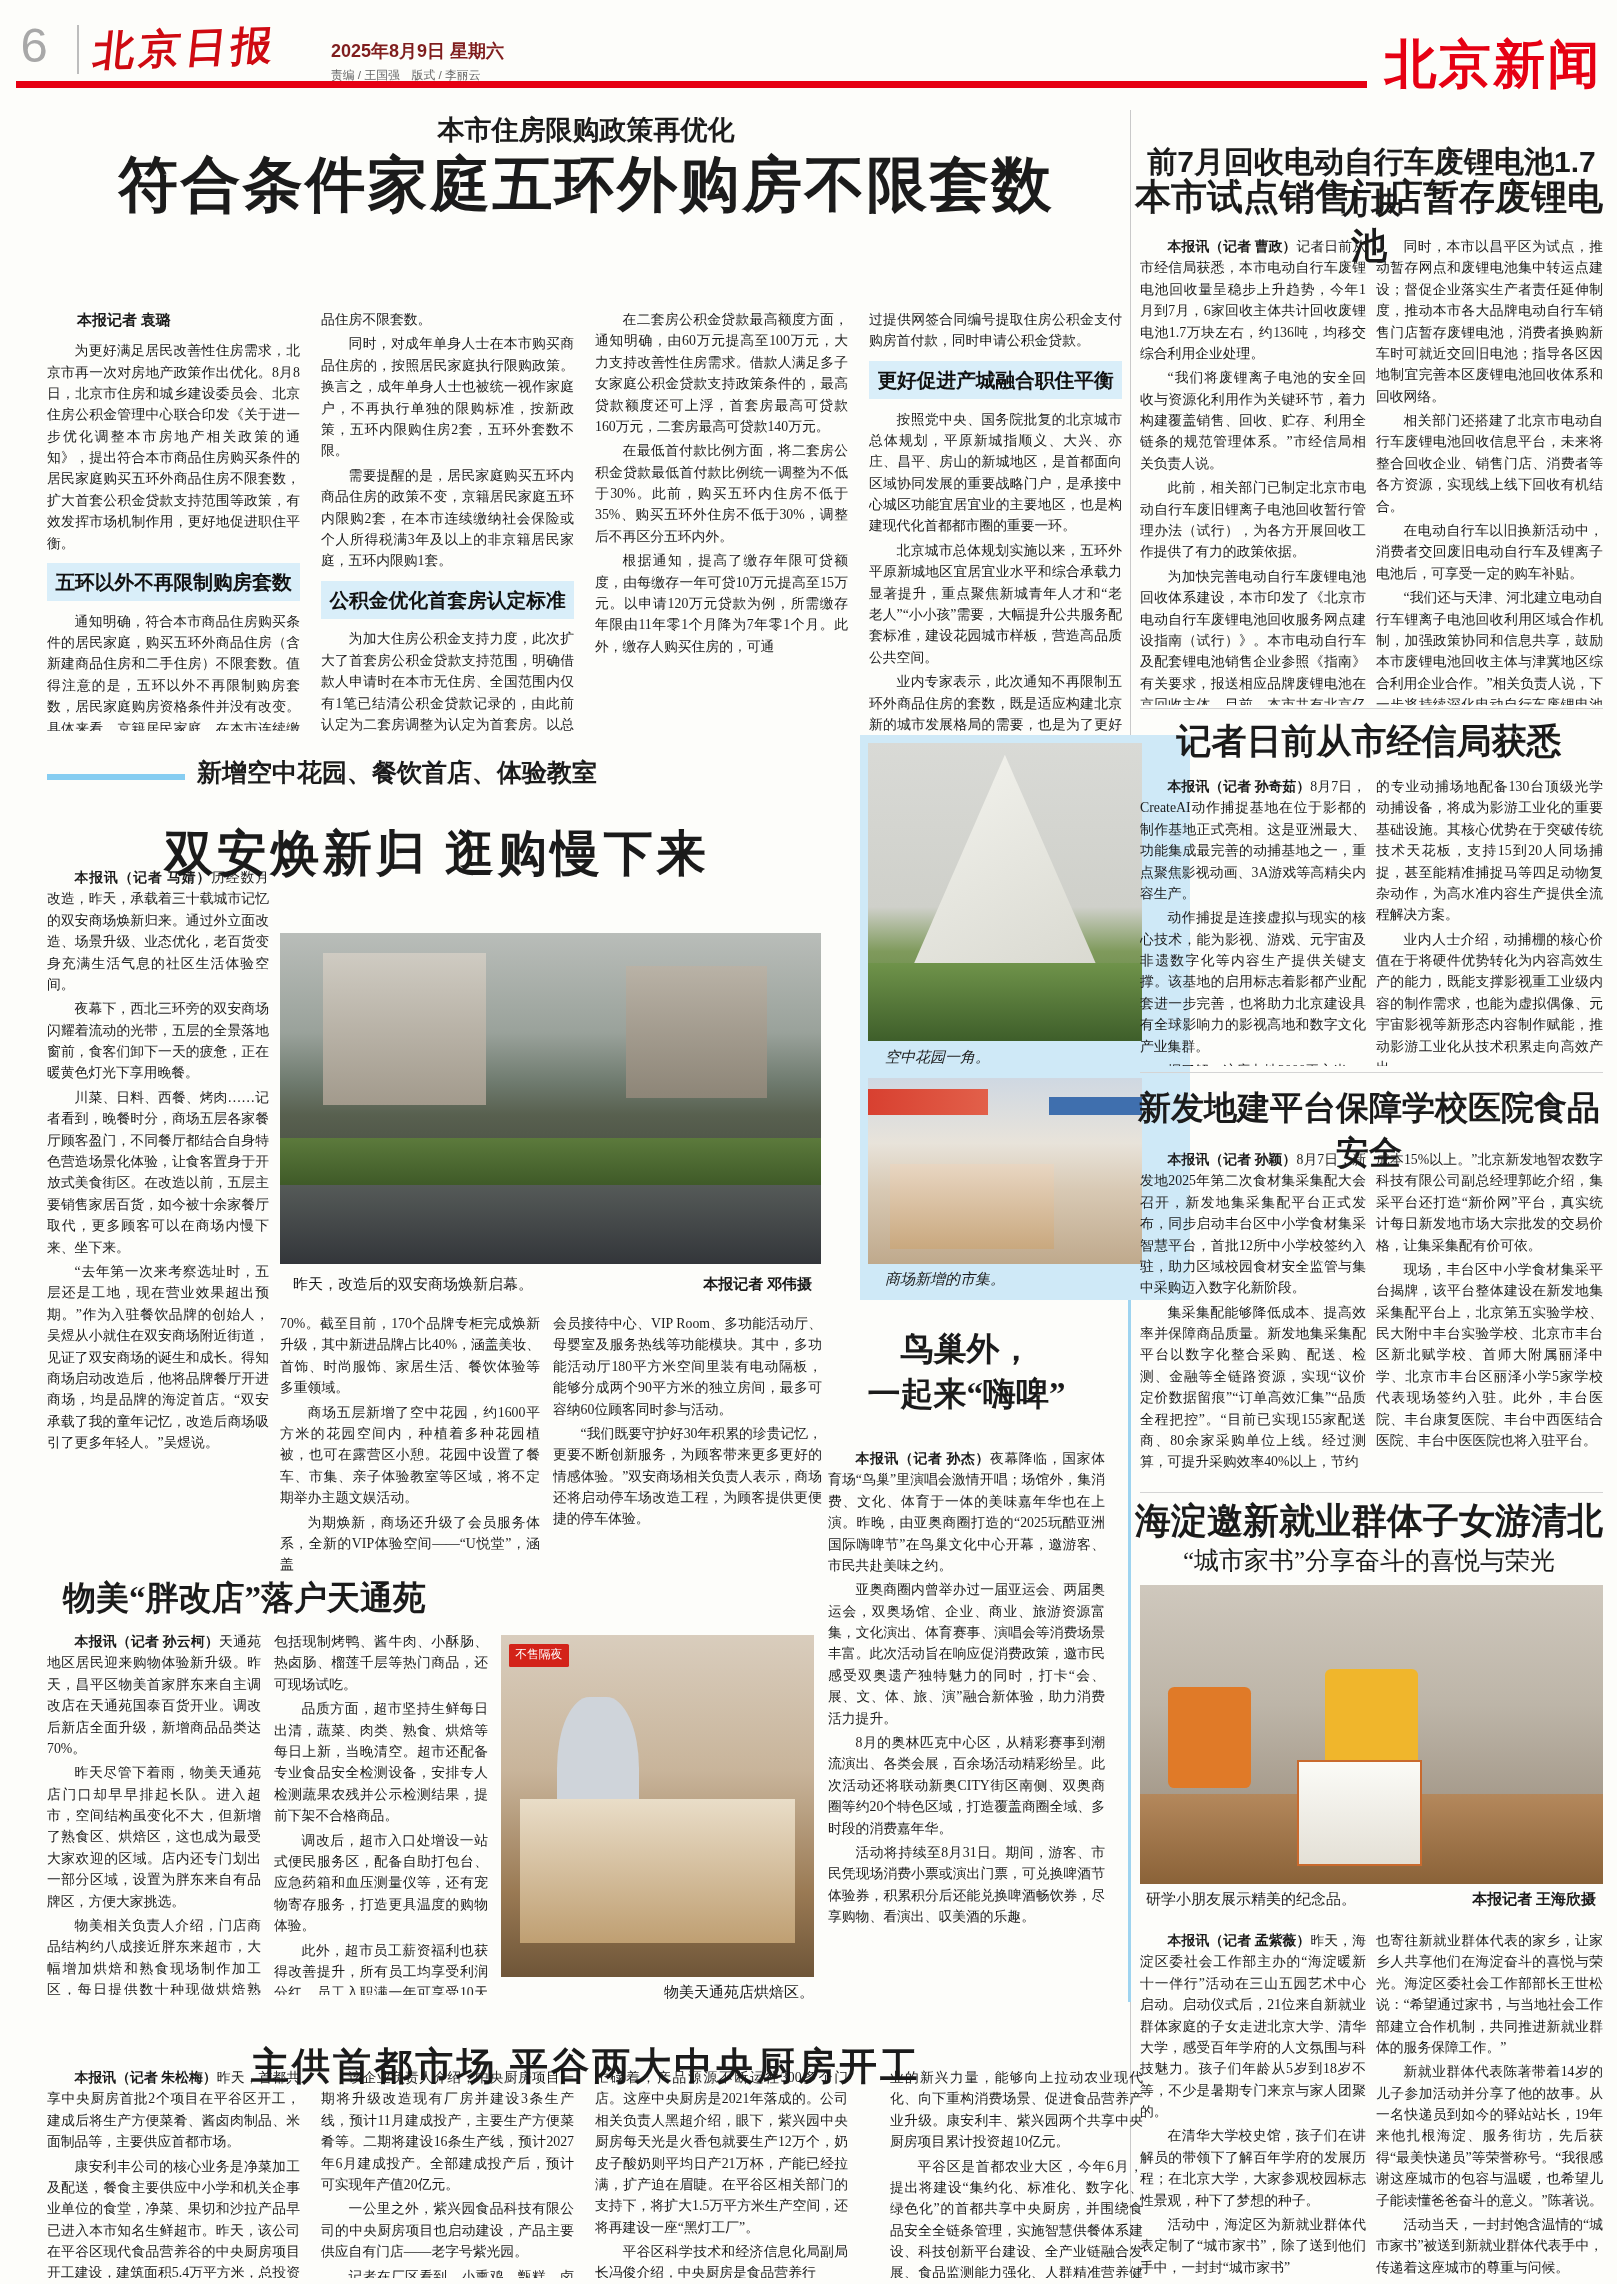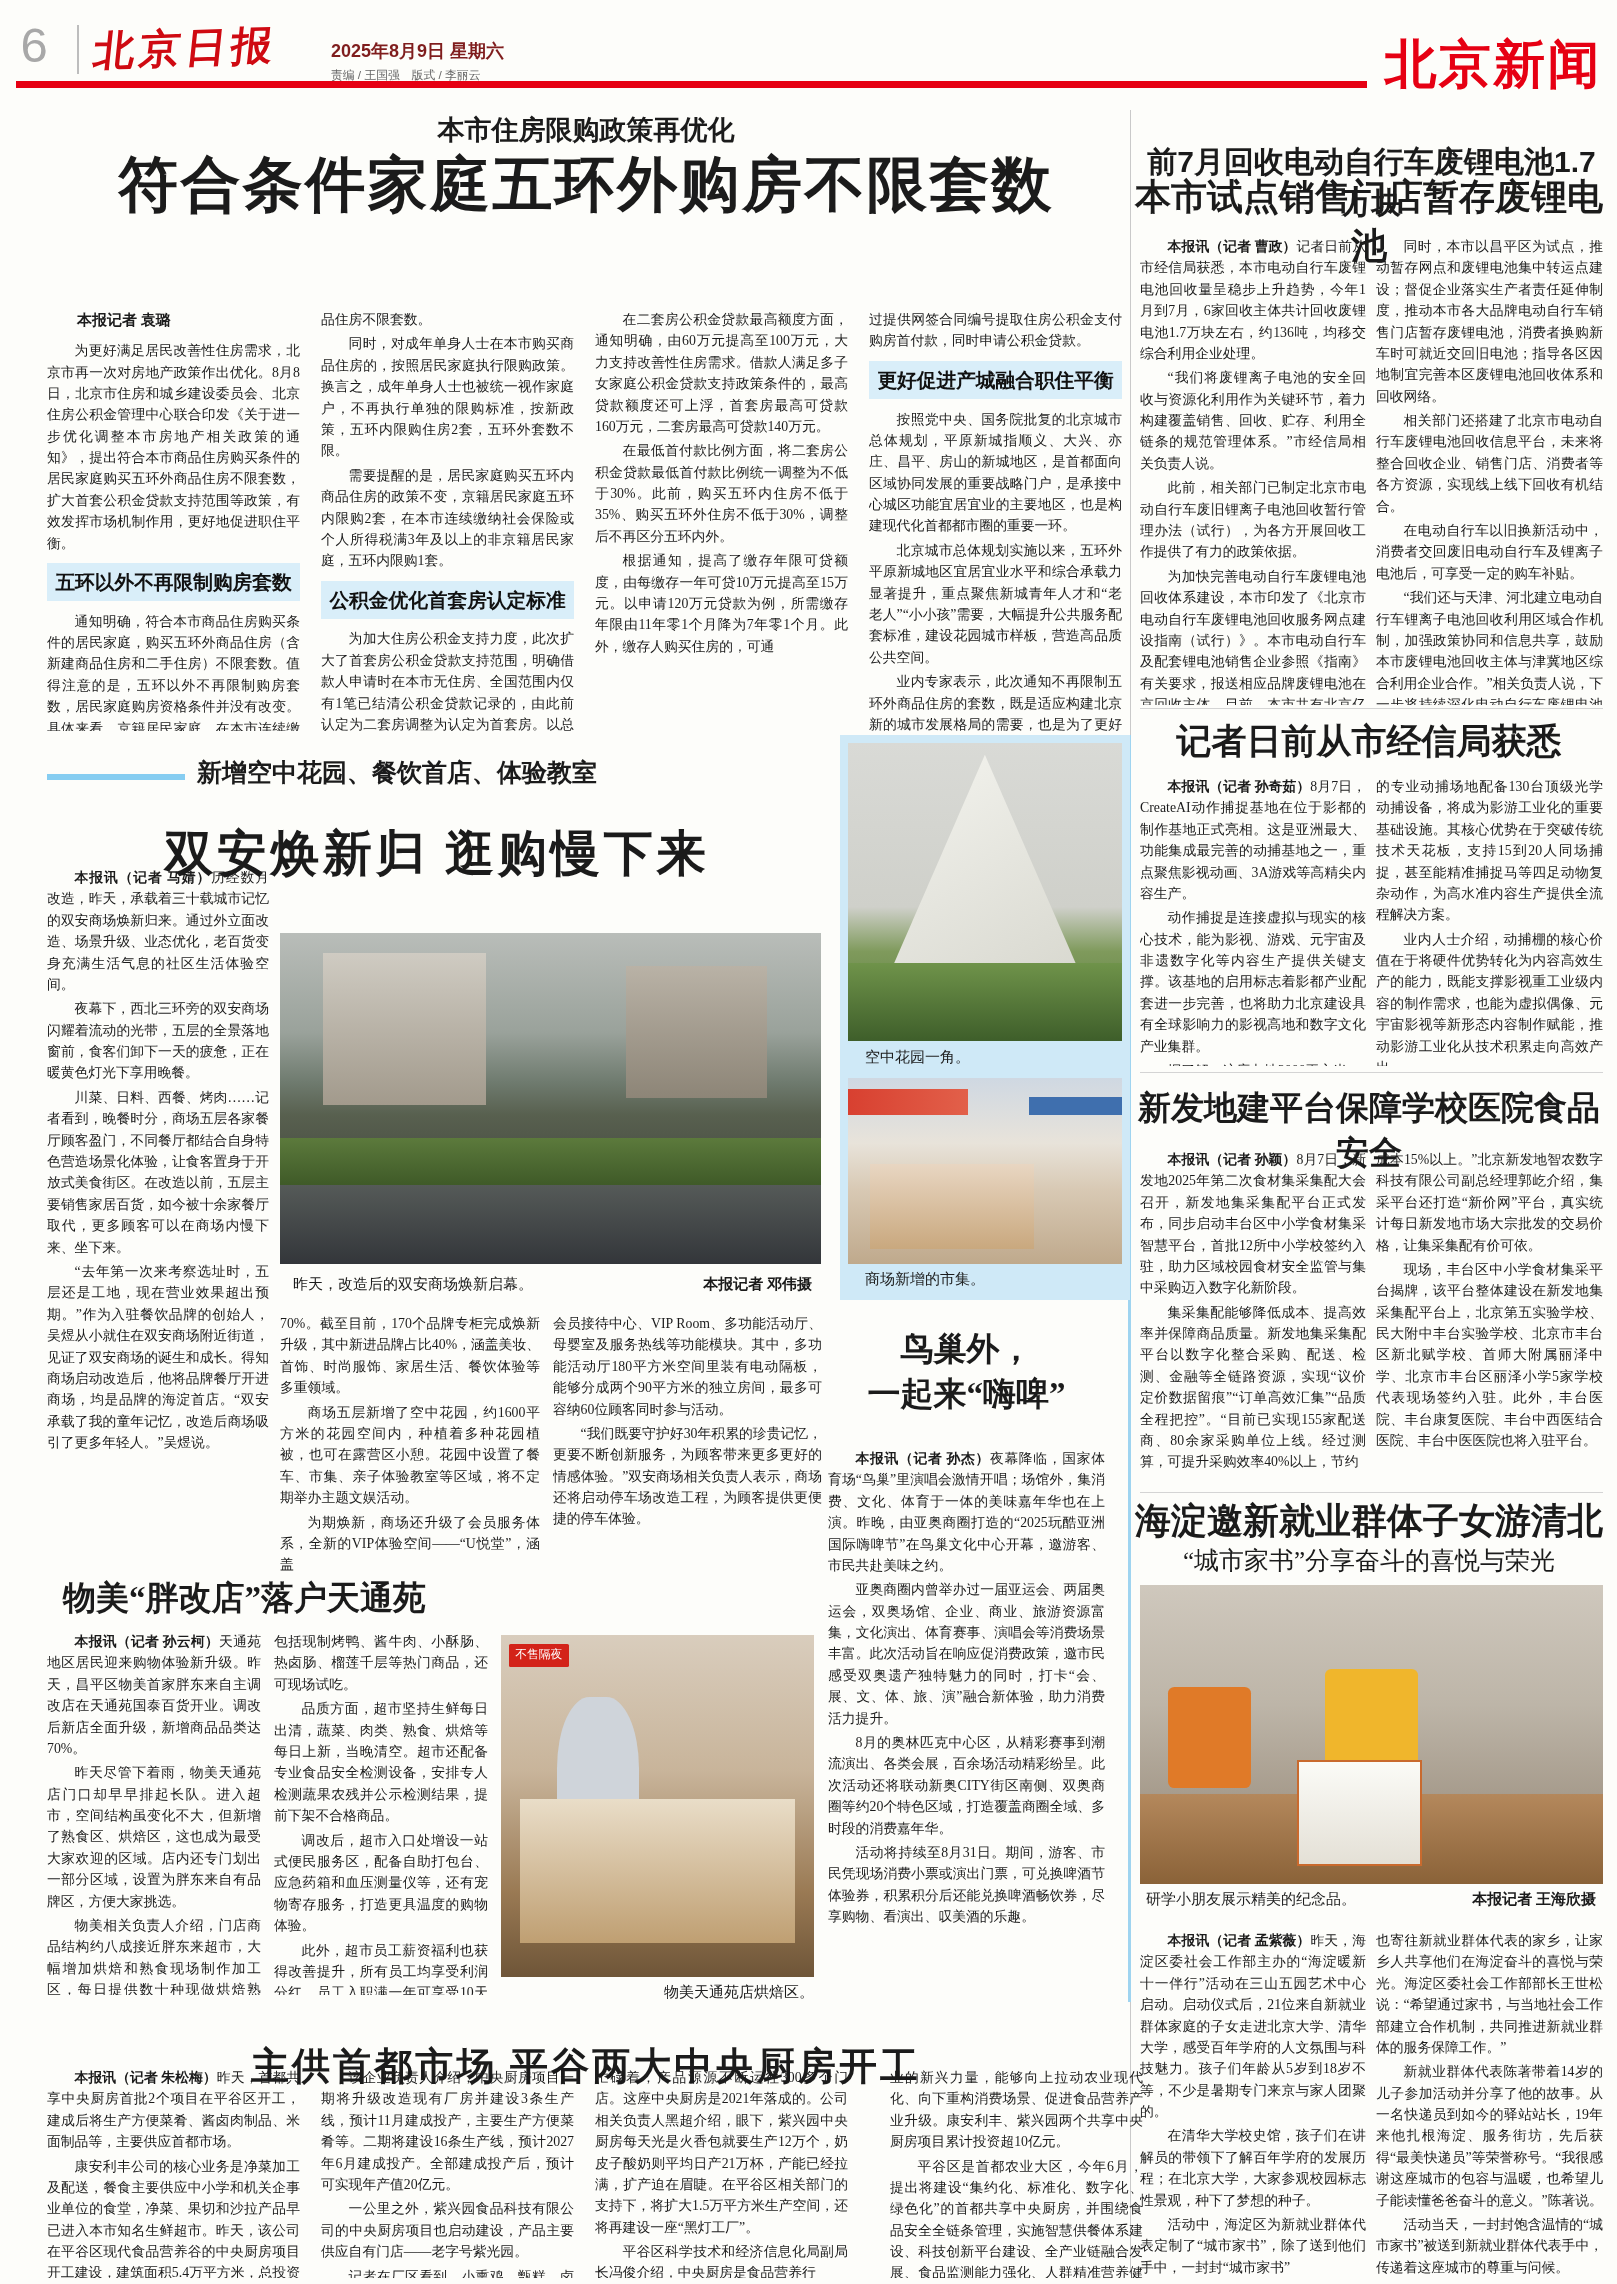--- a/index.html
+++ b/index.html
@@ -134,21 +134,21 @@
     <div class="abs col" style="left:280px;top:1313px;width:260px;height:264px;">
         <p class="para cont">70%。截至目前，170个品牌专柜完成焕新升级，其中新进品牌占比40%，涵盖美妆、首饰、时尚服饰、家居生活、餐饮体验等多重领域。</p>
         <p class="para">商场五层新增了空中花园，约1600平方米的花园空间内，种植着多种花园植被，也可在露营区小憩。花园中设置了餐车、市集、亲子体验教室等区域，将不定期举办主题文娱活动。</p>
         <p class="para">为期焕新，商场还升级了会员服务体系，全新的VIP体验空间——“U悦堂”，涵盖</p>
       </div>
     <div class="abs col" style="left:553px;top:1313px;width:269px;height:264px;">
         <p class="para cont">会员接待中心、VIP Room、多功能活动厅、母婴室及服务热线等功能模块。其中，多功能活动厅180平方米空间里装有电动隔板，能够分成两个90平方米的独立房间，最多可容纳60位顾客同时参与活动。</p>
         <p class="para">“我们既要守护好30年积累的珍贵记忆，更要不断创新服务，为顾客带来更多更好的情感体验。”双安商场相关负责人表示，商场还将启动停车场改造工程，为顾客提供更便捷的停车体验。</p>
       </div>
 
-    <div class="abs panel-blue" style="left:840px;top:735px;width:290px;height:565px;">
+    <div class="abs panel-blue" style="left:860px;top:735px;width:330px;height:565px;font-style:italic;">
       <div class="photo ph-garden" style="left:7.9px;top:7.9px;width:274px;height:298px;">
         <div class="tent"></div>
           <div class="green"></div>
       </div>
       <div class="abs cap" style="left:25px;top:313px;">空中花园一角。</div>
       <div class="photo ph-market" style="left:7.9px;top:343px;width:274px;height:186px;">
         <div class="awn"></div>
           <div class="awn2"></div>
           <div class="stall"></div>
       </div>

